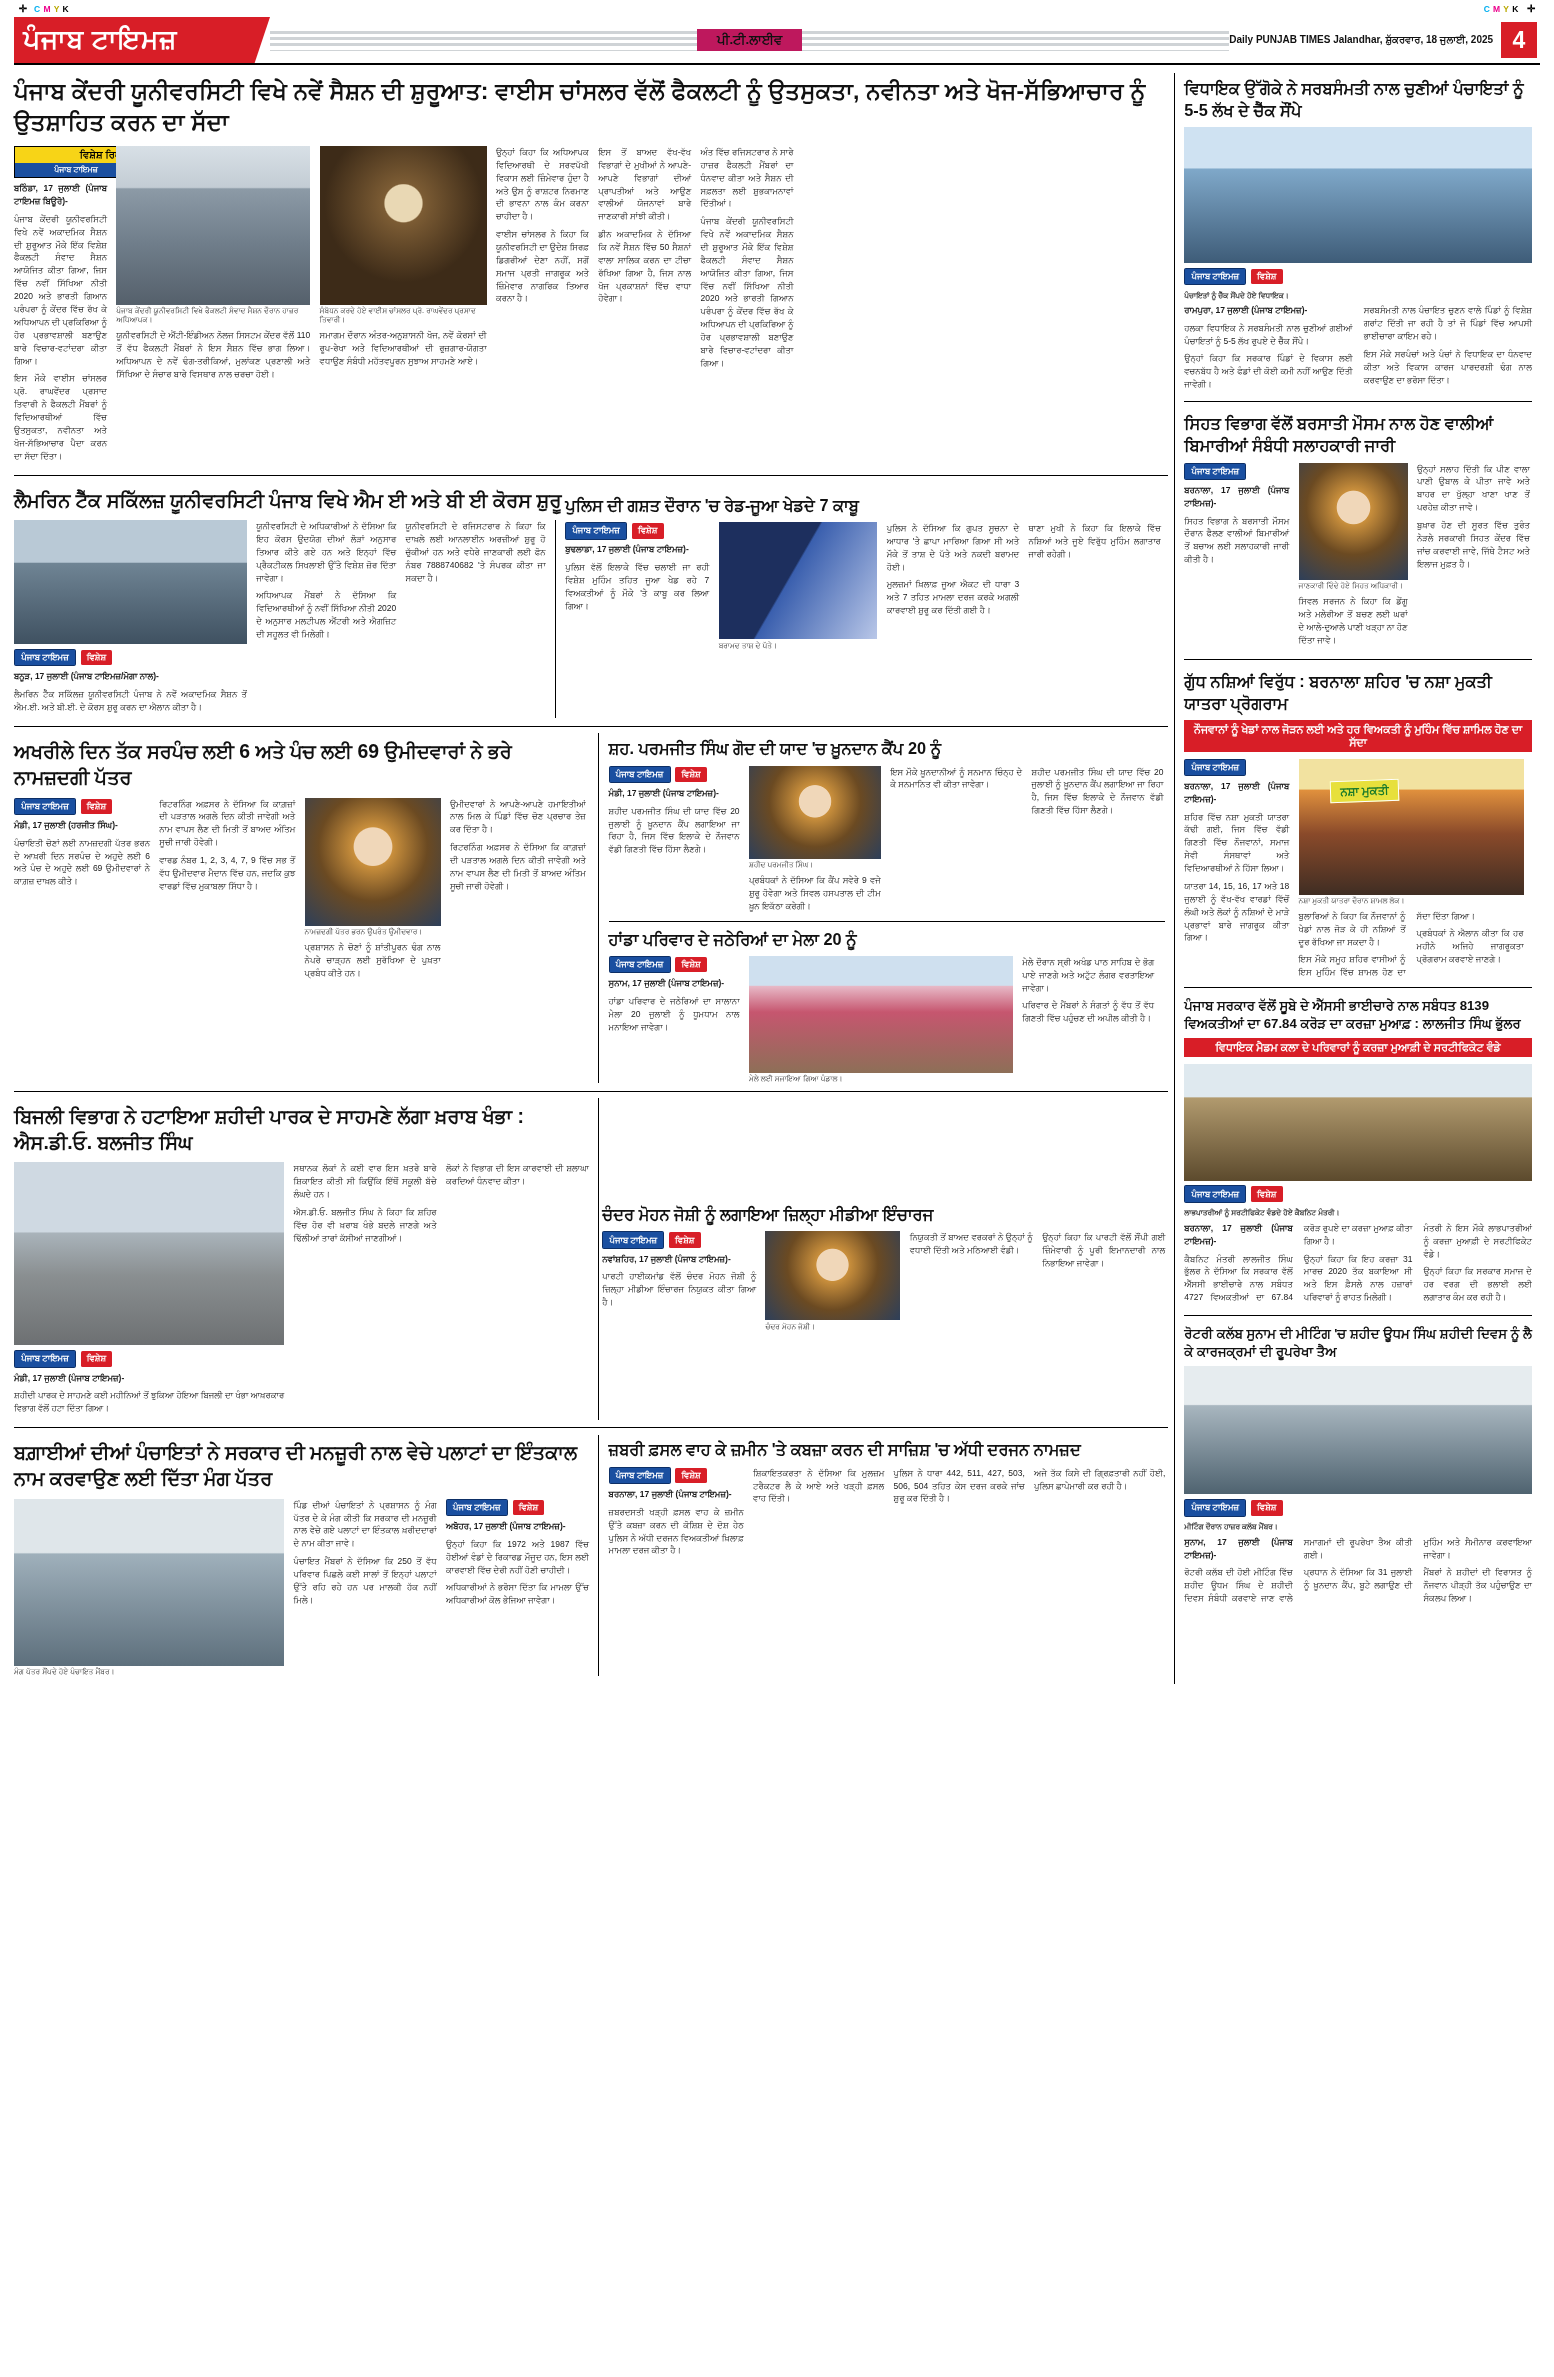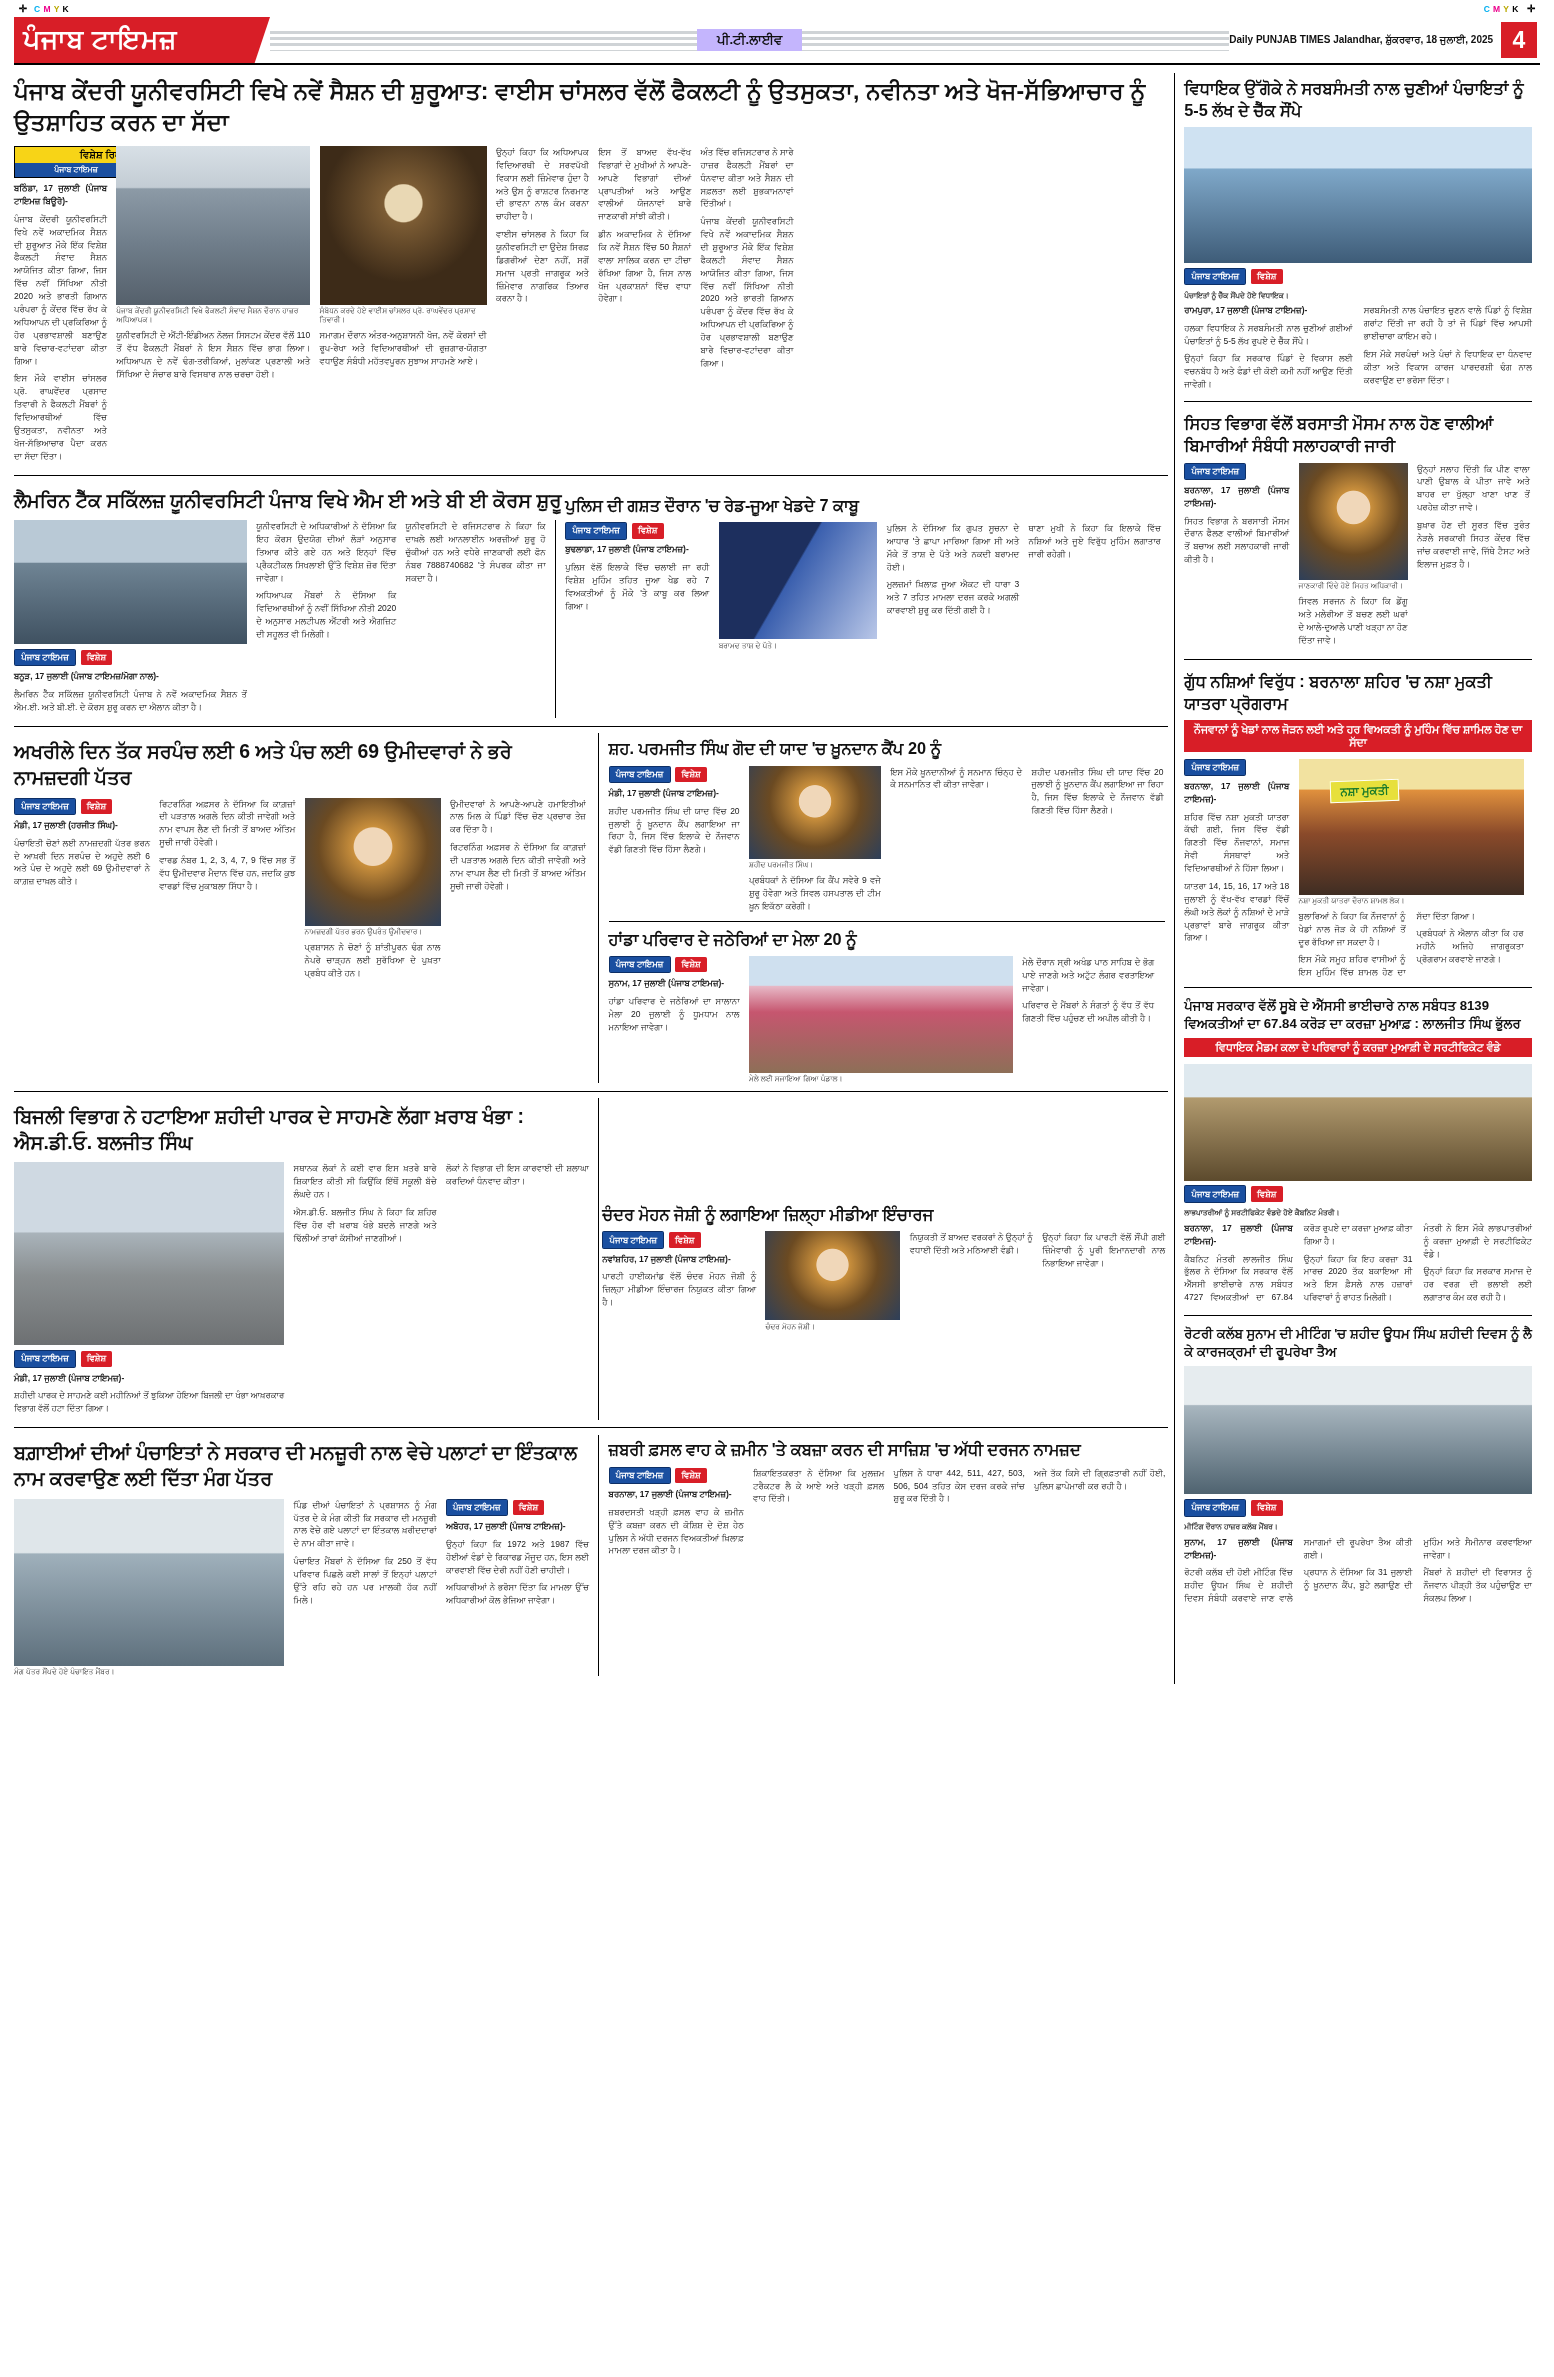--- a/index.html
+++ b/index.html
@@ -27,21 +27,21 @@
   }
   .logo-box {
     background:#d81e27; color:#fff; padding:3.1px 12.4px 4.7px 9.3px;
     display:flex; align-items:center; min-width:256px;
     clip-path: polygon(0 0, 100% 0, 94% 100%, 0% 100%);
   }
   .logo-text { font-size:26.4px; font-weight:bold; letter-spacing:0.8px; line-height:1; }
   .mast-mid { flex:1; display:flex; align-items:center; justify-content:center; position:relative; }
   .stripes { position:absolute; left:0; right:0; top:14px; height:20px;
              background:repeating-linear-gradient(#cfd3d6 0 3.1px, #ffffff 3.1px 6.2px); z-index:0; }
-  .ptv { position:relative; z-index:1; background:#c4b5fd; padding:3.1px 20px; font-size:13.2px; font-weight:bold; }
+  .ptv { position:relative; z-index:1; background:#be185d; padding:3.1px 20px; font-size:13.2px; font-weight:bold; }
   .mast-right { display:flex; align-items:center; gap:7.8px; padding-right:3.1px; }
   .daily-line { font-size:10px; font-weight:bold;text-align:right; }
   .pageno { background:#d81e27; color:#fff; font-size:23px; font-weight:bold;
             width:36px; height:36px; display:flex; align-items:center; justify-content:center; }
 
   
   .body-grid { display:flex; gap:6px; margin-top:7.8px; }
   .col-left  { width:1154px; }
   .col-right { width:358px; }
 

